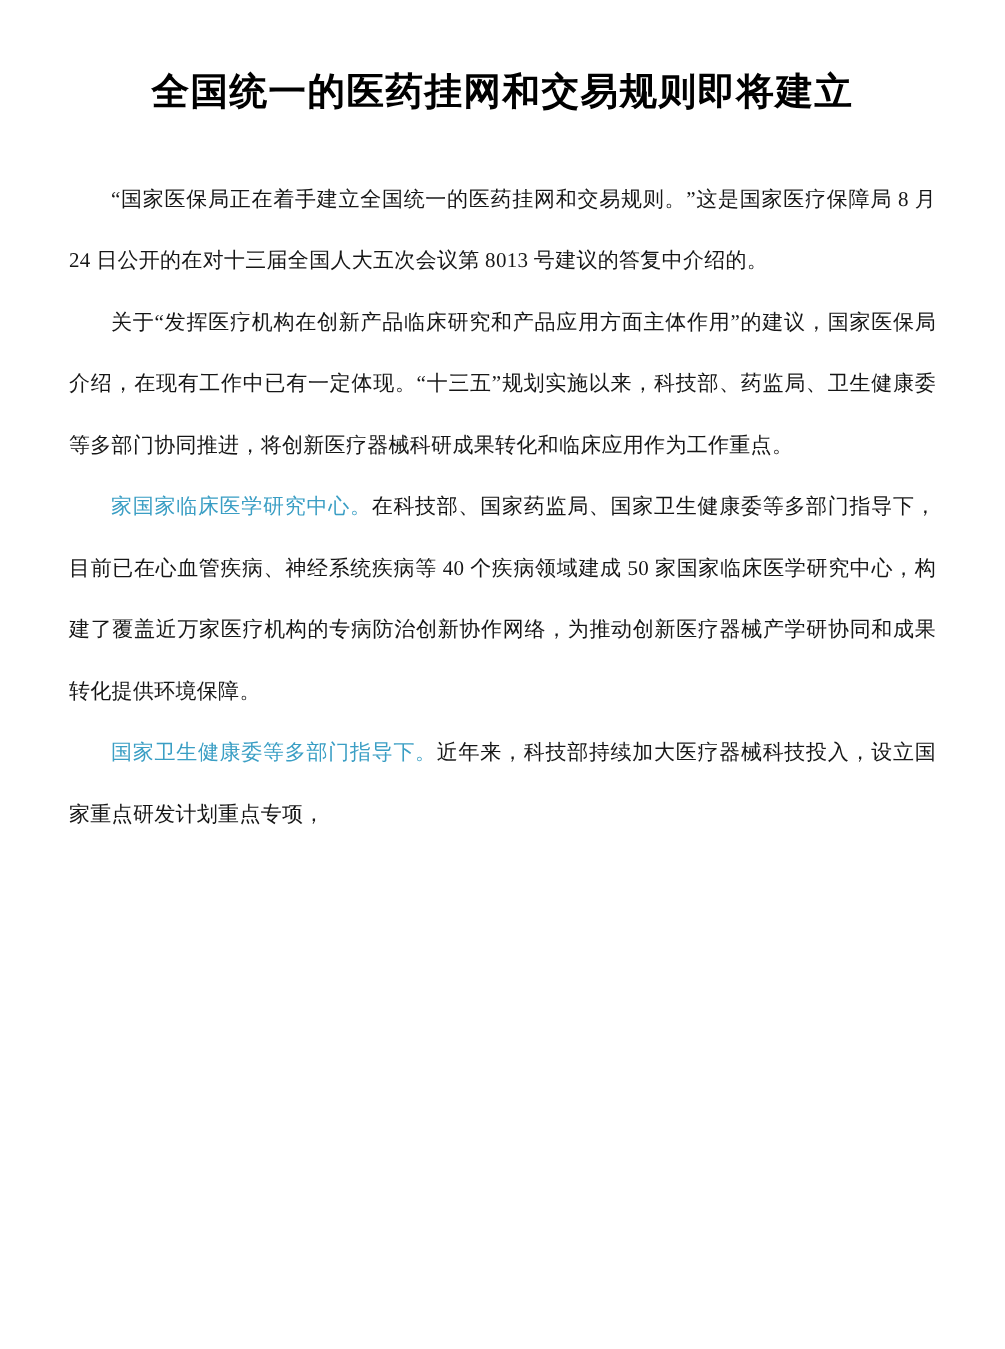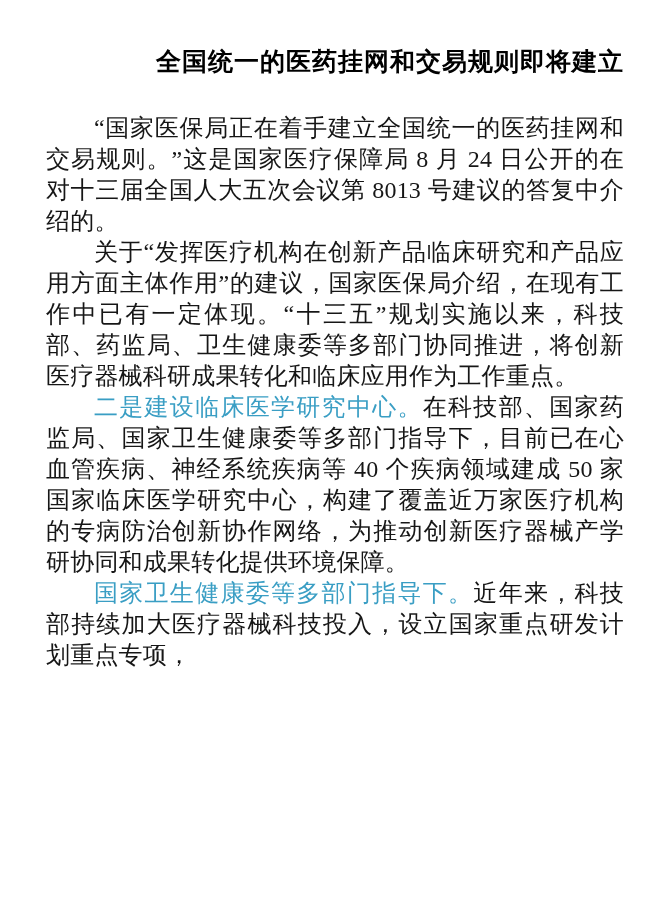--- a/index.html
+++ b/index.html
@@ -15,35 +15,35 @@
     overflow: hidden;
   }
   .page {
     width: 670px;
     height: 899px;
     box-sizing: border-box;
     padding: 36px 46px 0 46px;
     position: relative;
   }
   .doc-title {
-    text-align: right;
+    text-align: center;
     font-size: 25px;
     font-weight: bold;
     letter-spacing: 1px;
     color: #000000;
     margin: 8px 0 0 0;
     line-height: 1.4;
   }
   .body-copy {
     margin-top: 34px;
   }
   p.para {
     margin: 0 0 0 0;
-    font-size: 24px;
-    line-height: 31px;
+    font-size: 14px;
+    line-height: 41px;
     text-align: justify;
     text-justify: inter-ideograph;
     text-indent: 2em;
     color: #161616;
     letter-spacing: 0.2px;
   }
   .lead {
     color: #3a9ec4;
   }
 </style>
@@ -59,21 +59,21 @@
     <p class="para">
       <span class="lead"></span><span>“国家医保局正在着手建立全国统一的医药挂网和交易规则。”这是国家医疗保障局 8 月 24 日公开的在对十三届全国人大五次会议第 8013 号建议的答复中介绍的。</span>
     </p>
 
     <p class="para">
       <span class="lead"></span><span>关于“发挥医疗机构在创新产品临床研究和产品应用方面主体作用”的建议，国家医保局介绍，在现有工作中已有一定体现。“十三五”规划实施以来，科技部、药监局、卫生健康委等多部门协同推进，将创新医疗器械科研成果转化和临床应用作为工作重点。</span>
     </p>
 
 
     <p class="para">
-      <span class="lead">二是建设临床医学研究中心。</span><span>在科技部、国家药监局、国家卫生健康委等多部门指导下，目前已在心血管疾病、神经系统疾病等 40 个疾病领域建成 50 家国家临床医学研究中心，构建了覆盖近万家医疗机构的专病防治创新协作网络，为推动创新医疗器械产学研协同和成果转化提供环境保障。</span>
+      <span class="lead">家国家临床医学研究中心。</span><span>在科技部、国家药监局、国家卫生健康委等多部门指导下，目前已在心血管疾病、神经系统疾病等 40 个疾病领域建成 50 家国家临床医学研究中心，构建了覆盖近万家医疗机构的专病防治创新协作网络，为推动创新医疗器械产学研协同和成果转化提供环境保障。</span>
     </p>
 
     <p class="para">
       <span class="lead">国家卫生健康委等多部门指导下。</span><span>近年来，科技部持续加大医疗器械科技投入，设立国家重点研发计划重点专项，</span>
     </p>
 
   </div>
 </div>
 
 </body></html>

